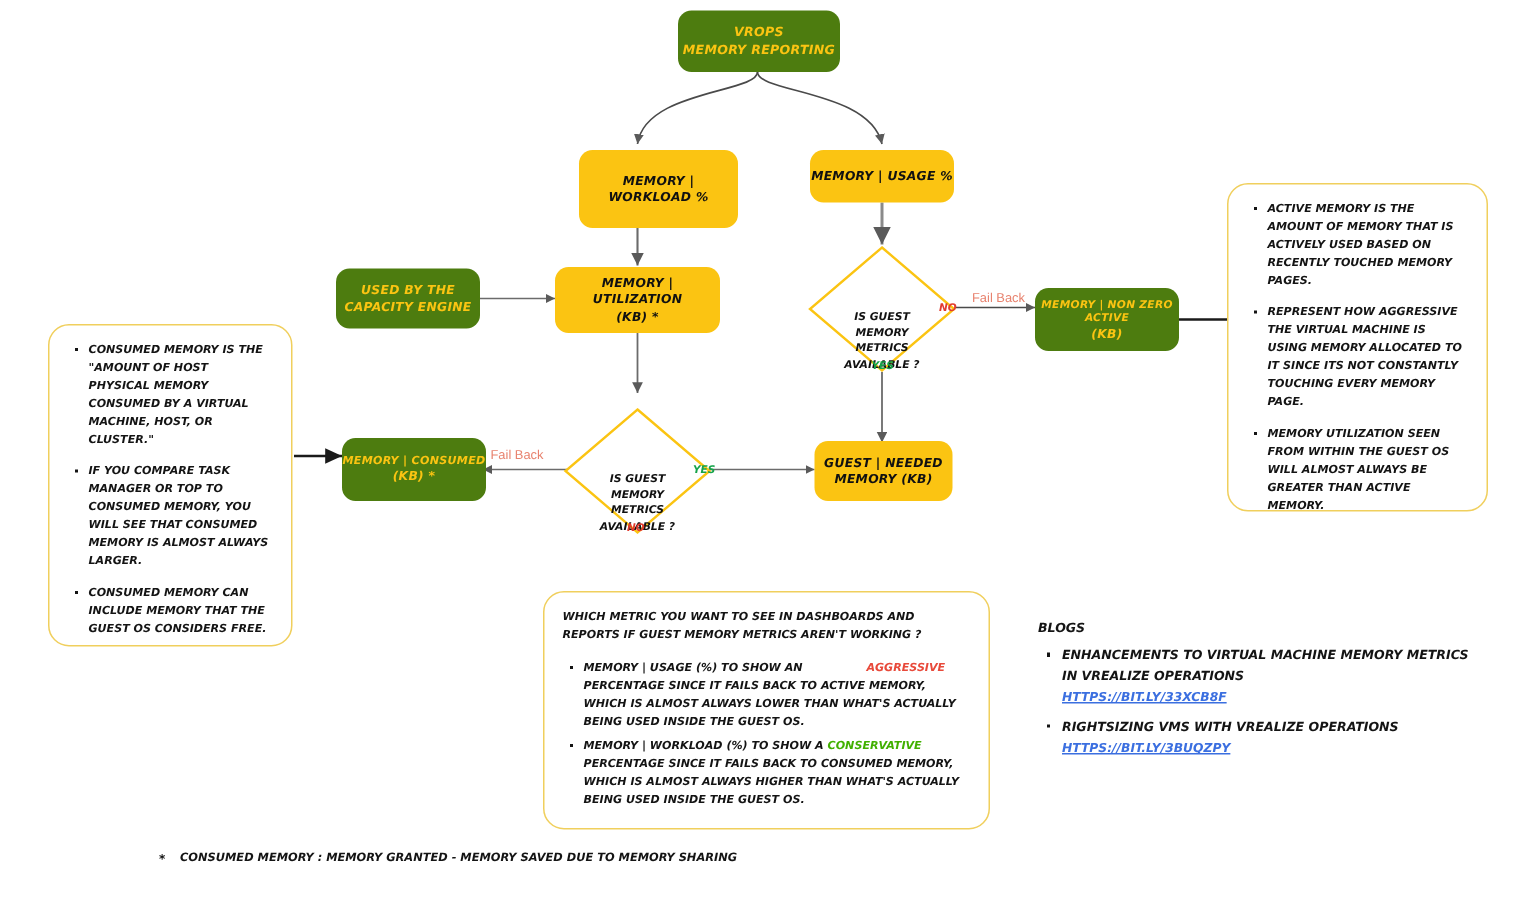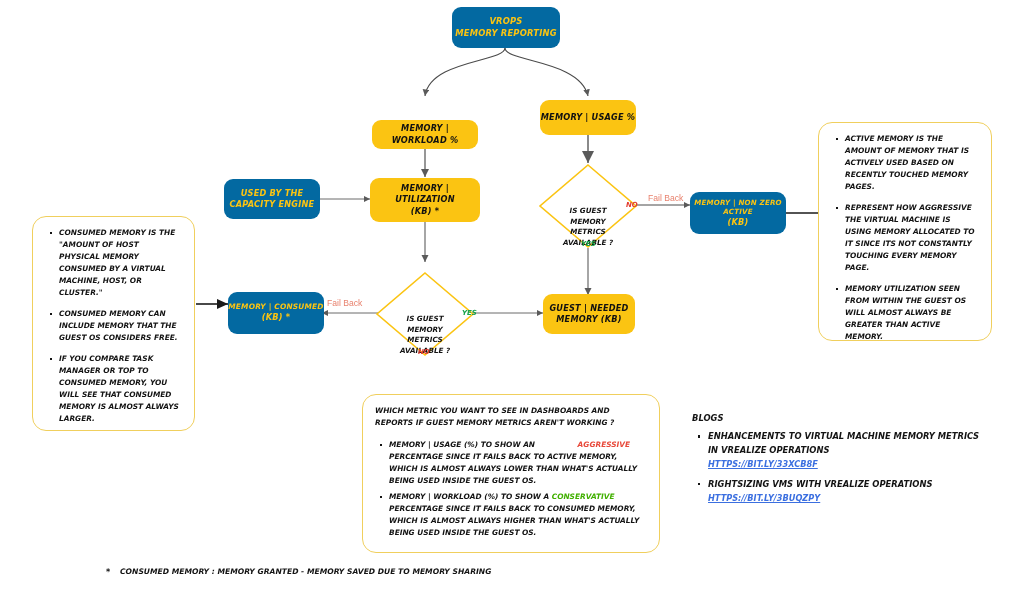--- a/index.html
+++ b/index.html
@@ -36,21 +36,21 @@
     flex-direction: column;
     align-items: center;
     justify-content: center;
     text-align: center;
     font-weight: bold;
     font-style: italic;
     letter-spacing: 0.2px;
     line-height: 1.35;
   }
   .node-dark {
-    background: #0369a1;
+    background: #4d7c0f;
     color: #fbc412;
     border-radius: 9px;
     font-size: 8.2px;
   }
   .node-yellow {
     background: #fbc412;
     color: #111111;
     border-radius: 9px;
     font-size: 8.2px;
   }
@@ -220,21 +220,21 @@
     <path d="M818,213 L760,213" fill="none" stroke="#1a1a1a" stroke-width="1.6" marker-end="url(#arrowDark)"></path>
 
     <path d="M196,304 L228,304" fill="none" stroke="#1a1a1a" stroke-width="1.6" marker-end="url(#arrowDark)"></path>
   </svg>
 
   <div class="node node-dark node-root" style="left:452px; top:7px; width:108px; height:41px;">
     <span>VROPS</span>
     <span>MEMORY REPORTING</span>
   </div>
 
-  <div class="node node-yellow" style="left:372px; top:100px; width:106px; height:29px;margin-top:20px;">
+  <div class="node node-yellow" style="left:386px; top:100px; width:106px; height:52px;">
     <span>MEMORY | WORKLOAD %</span>
   </div>
 
   <div class="node node-yellow" style="left:540px; top:100px; width:96px; height:35px;">
     <span>MEMORY | USAGE %</span>
   </div>
 
   <div class="node node-dark" style="left:224px; top:179px; width:96px; height:40px;">
     <span>USED BY THE</span>
     <span>CAPACITY ENGINE</span>
@@ -287,22 +287,22 @@
   </div>
   <span class="yn yn-yes" style="left:462px; top:309px;">YES</span>
   <span class="yn yn-no" style="left:418px; top:348px;">NO</span>
 
   <span class="edge-label" style="left:648px; top:193px;">Fail Back</span>
   <span class="edge-label" style="left:327px; top:298px;">Fail Back</span>
 
   <div class="callout" style="left:32px; top:216px; width:163px; height:215px;">
     <ul>
       <li>CONSUMED MEMORY IS THE "AMOUNT OF HOST PHYSICAL MEMORY CONSUMED BY A VIRTUAL MACHINE, HOST, OR CLUSTER."</li>
+      <li>IF YOU COMPARE TASK MANAGER OR TOP TO CONSUMED MEMORY, YOU WILL SEE THAT CONSUMED MEMORY IS ALMOST ALWAYS LARGER.</li>
       <li>CONSUMED MEMORY CAN INCLUDE MEMORY THAT THE GUEST OS CONSIDERS FREE.</li>
-      <li>IF YOU COMPARE TASK MANAGER OR TOP TO CONSUMED MEMORY, YOU WILL SEE THAT CONSUMED MEMORY IS ALMOST ALWAYS LARGER.</li>
     </ul>
   </div>
 
   <div class="callout" style="left:818px; top:122px; width:174px; height:219px;">
     <ul>
       <li>ACTIVE MEMORY IS THE AMOUNT OF MEMORY THAT IS ACTIVELY USED BASED ON RECENTLY TOUCHED MEMORY PAGES.</li>
       <li>REPRESENT HOW AGGRESSIVE THE VIRTUAL MACHINE IS USING MEMORY ALLOCATED TO IT SINCE ITS NOT CONSTANTLY TOUCHING EVERY MEMORY PAGE.</li>
       <li>MEMORY UTILIZATION SEEN FROM WITHIN THE GUEST OS WILL ALMOST ALWAYS BE GREATER THAN ACTIVE MEMORY.</li>
     </ul>
   </div>

